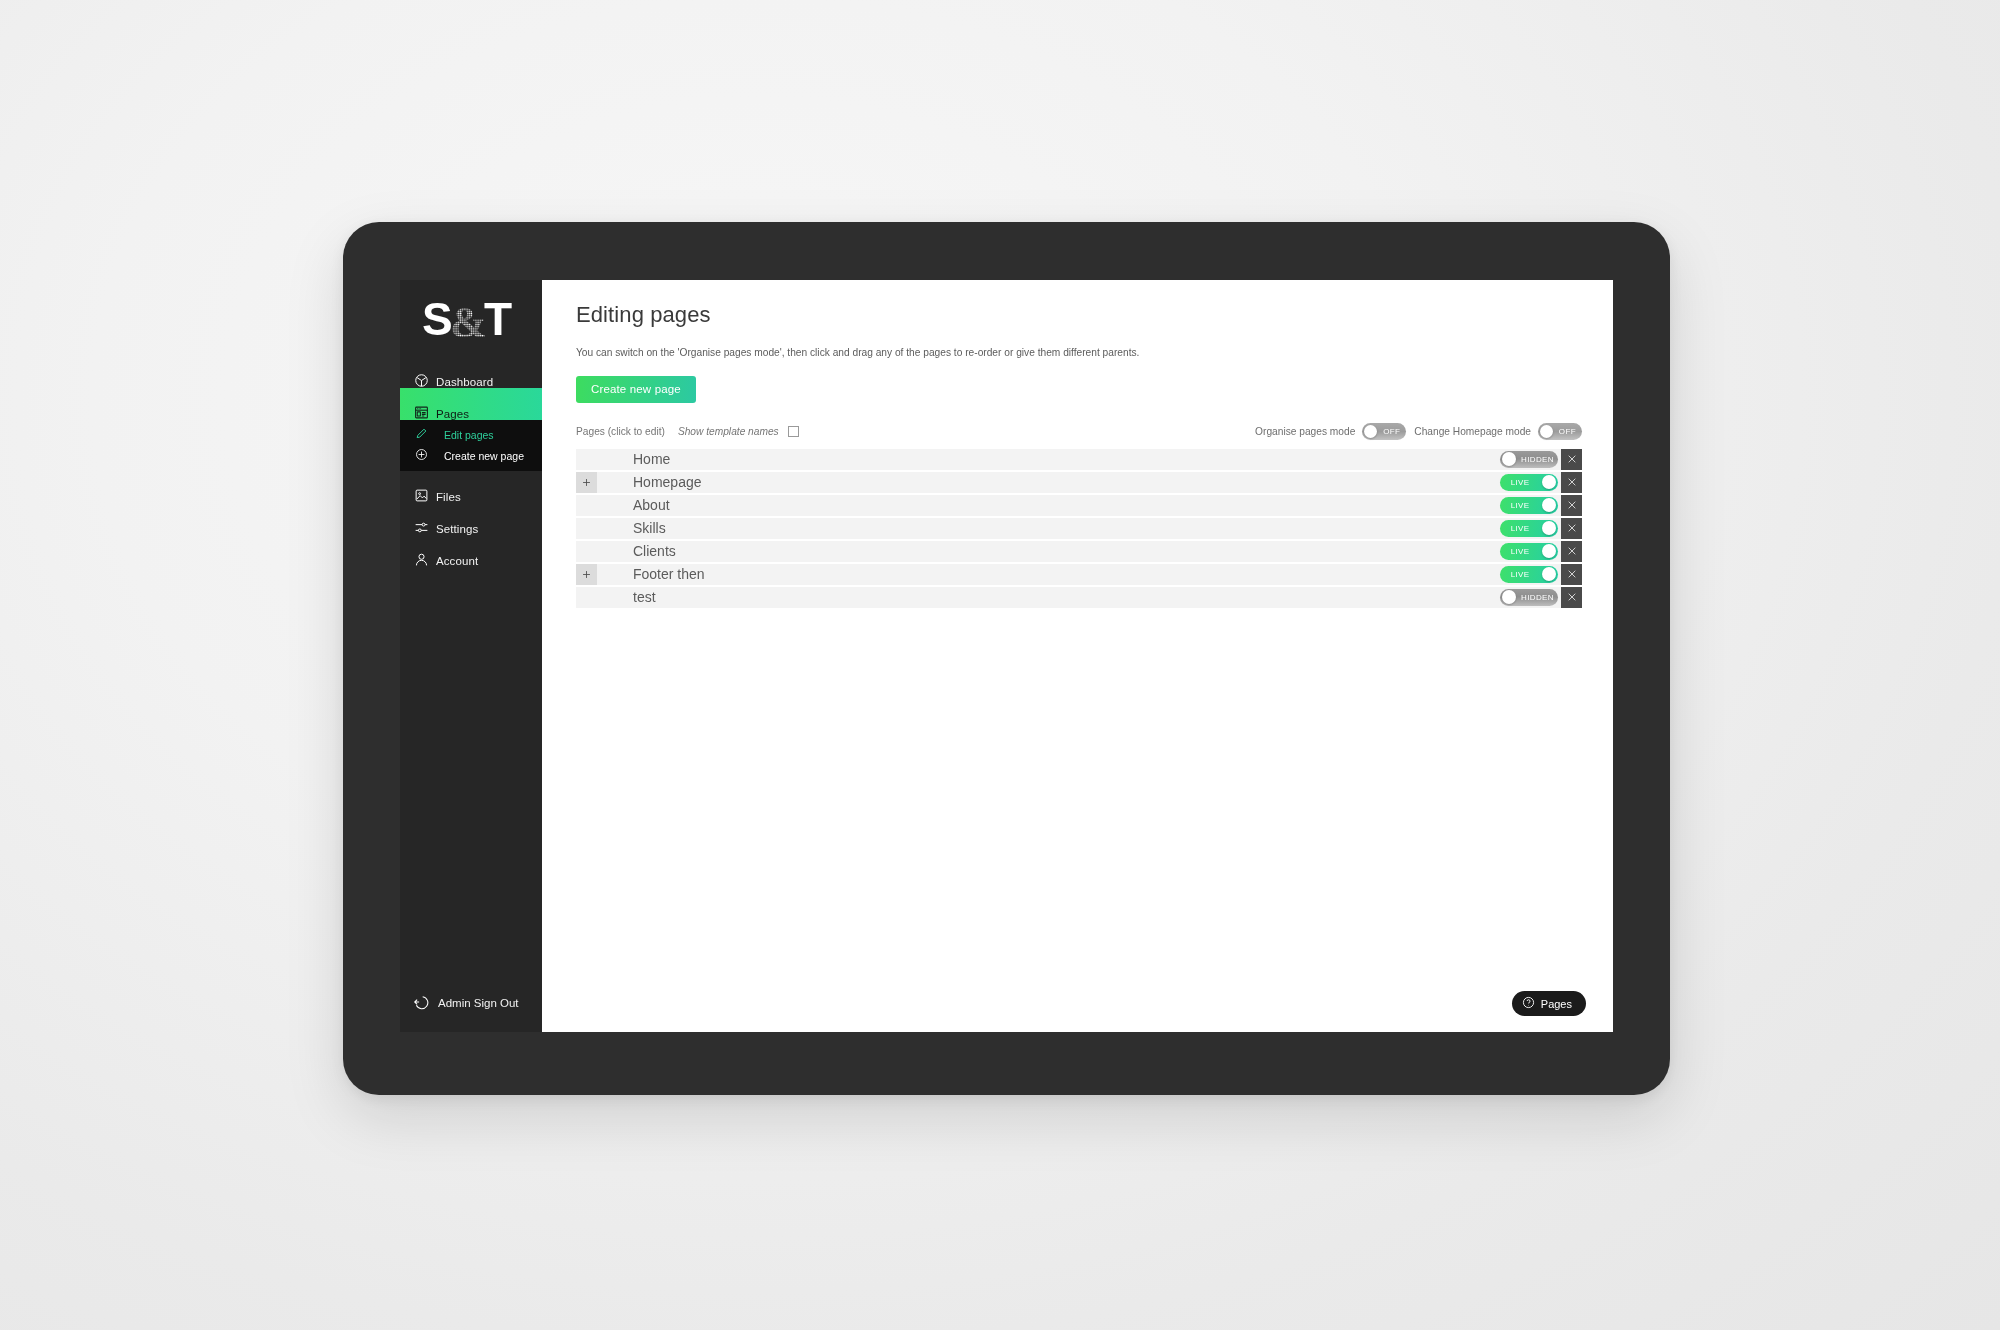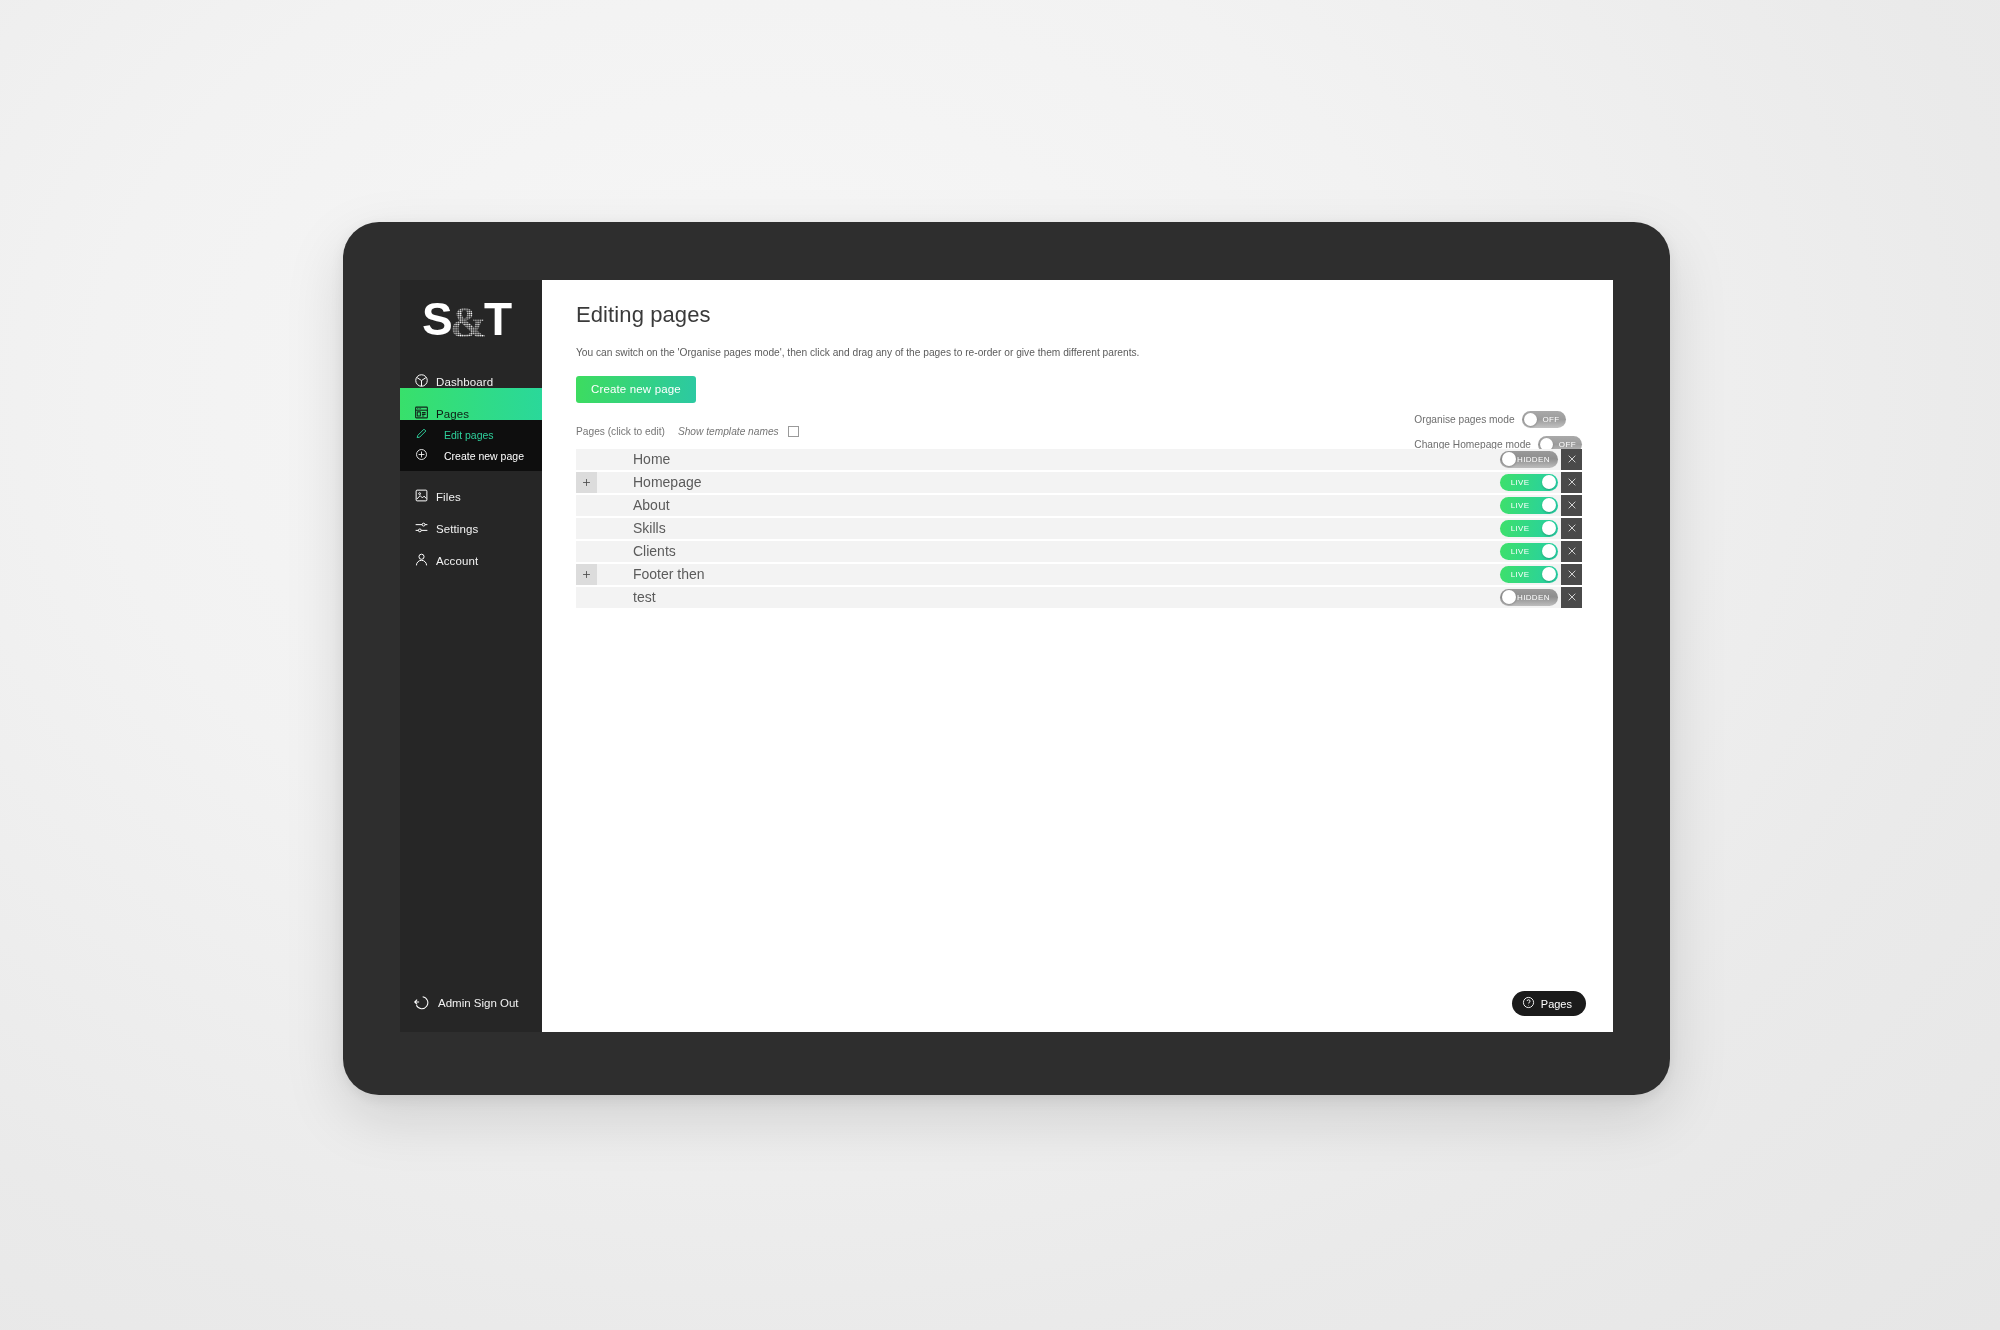--- a/index.html
+++ b/index.html
@@ -136,21 +136,21 @@
     font-size: 10.2px; color: #767676;
     font-style: italic; margin-left: 13px;
   }
   .tmpl-box {
     width: 11px; height: 11px;
     border: 1px solid #9a9a9a;
     background: #fff;
     margin-left: 9px;
     cursor: pointer;
   }
-  .modes { margin-left: auto; display: flex; gap: 8px; flex-direction: column; }
+  .modes { margin-left: auto; display: flex; align-items: center; gap: 8px; }
   .mode-grp { display: flex; align-items: center; gap: 7px; }
   .mode-grp .mlbl { font-size: 10.2px; color: #6e6e6e; }
 
   
   .toggle {
     position: relative;
     border-radius: 999px;
     display: flex;
     align-items: center;
     cursor: pointer;
@@ -215,21 +215,21 @@
     box-shadow: 0 1px 2px rgba(0,0,0,.22);
   }
   .toggle.md.live .knob { right: 2px; }
   .toggle.md.hidden-st .knob { left: 2px; }
   .toggle.md .txt {
     position: absolute;
     font-size: 8px; color: #ffffff; letter-spacing: .35px;
     font-weight: 400;
   }
   .toggle.md.live .txt { left: 0; right: 18px; text-align: center; }
-  .toggle.md.hidden-st .txt { left: 17px; right: 0; text-align: left; }
+  .toggle.md.hidden-st .txt { left: 17px; right: 0; text-align: center; }
 
   .del-btn {
     width: 21px; height: 21px;
     background: #4a4a4a;
     display: flex; align-items: center; justify-content: center;
     cursor: pointer;
     border: none;
   }
 
   .help-btn {

